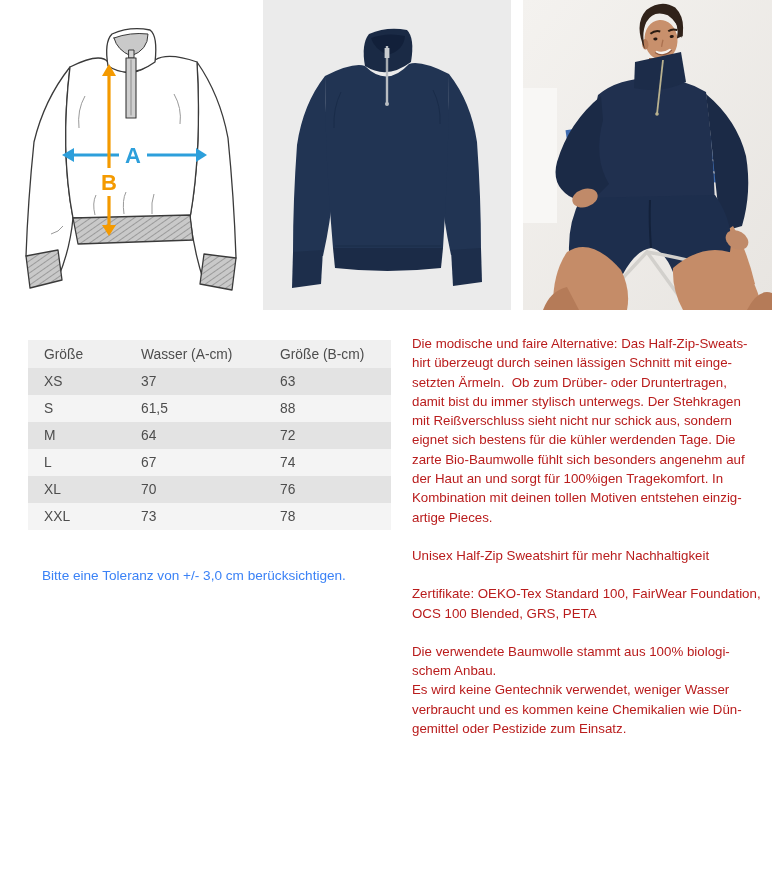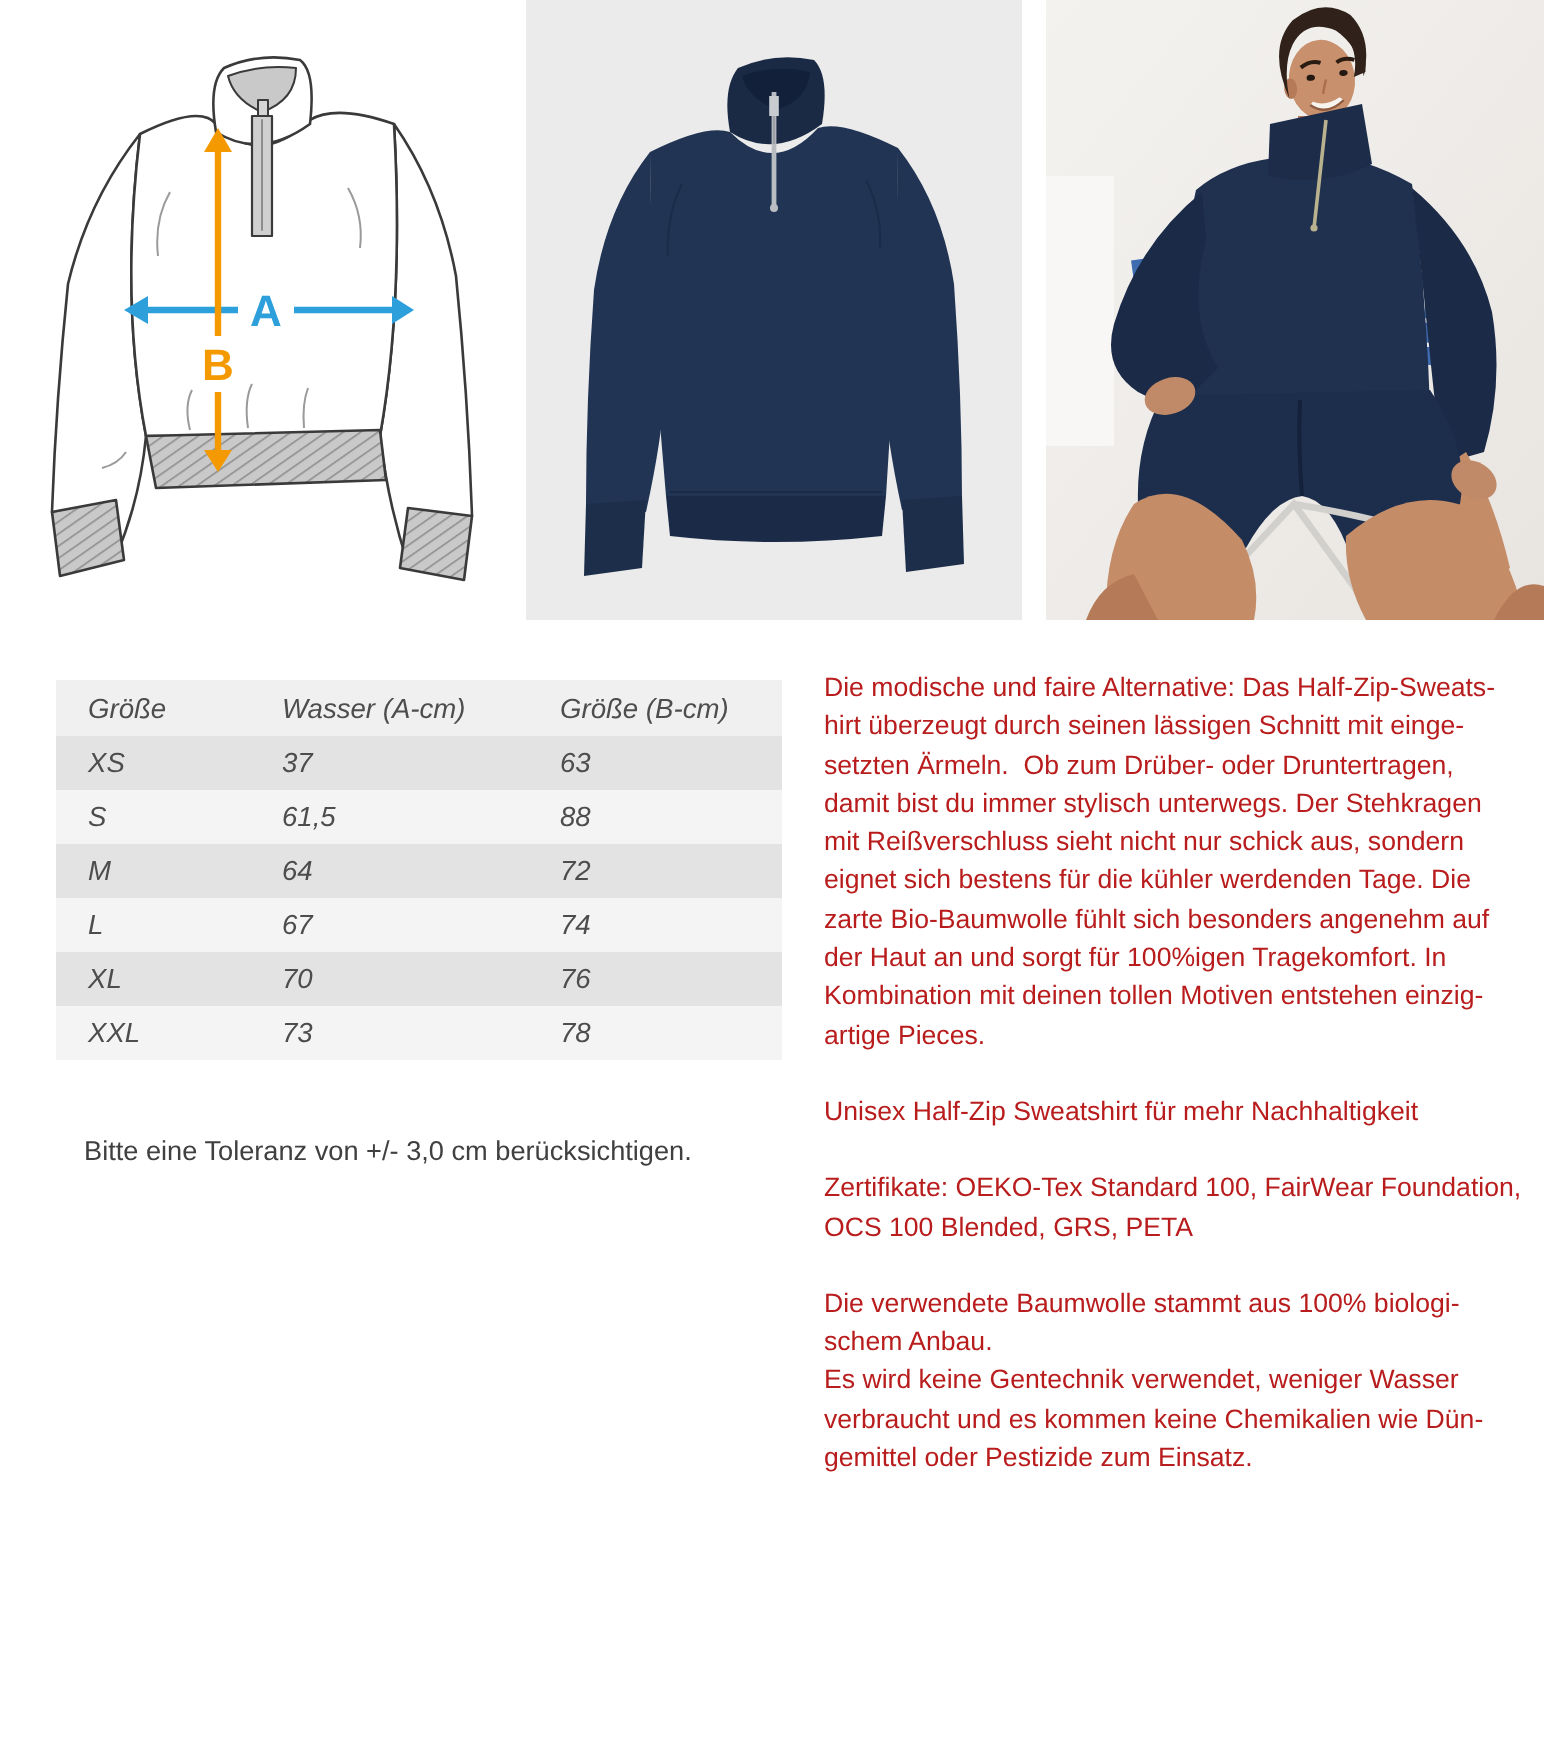--- a/index.html
+++ b/index.html
@@ -19,31 +19,31 @@
   .fig-model  { width: 249px; margin-left: 12px; background: #f1efec; }
   .fig svg { display: block; width: 100%; height: 100%; }
 
   
   .content { display: flex; padding-left: 28px; }
   .left-col  { width: 363px; margin-top: 30px; }
   .right-col { width: 365px; margin-left: 21px; margin-top: 23px; }
 
   
   table.size { border-collapse: collapse; width: 363px; table-layout: fixed;
-               font-size: 13.8px; color: #4d4d4d; font-style: italic; }
+               font-size: 13.8px; color: #4d4d4d; }
   table.size col.c1 { width: 97px; }
   table.size col.c2 { width: 139px; }
   table.size col.c3 { width: 127px; }
   table.size th { font-weight: normal; text-align: left; padding: 0 0 0 16px;
                   height: 28px; background: #f0f0f0; }
   table.size td { padding: 0 0 0 16px; height: 27px; }
   table.size tbody tr:nth-child(odd)  td { background: #e3e3e3; }
   table.size tbody tr:nth-child(even) td { background: #f4f4f4; }
 
-  .tolerance { margin: 38px 0 0 14px; font-size: 13.6px; color: #404040; }
+  .tolerance { margin: 38px 0 0 14px; font-size: 13.6px; color: #3b82f6; }
 
   
   .right-col p { margin: 1px 0 19px 0; font-size: 13.3px; line-height: 19.3px;
                  color: #b91c1c; white-space: pre-line; }
 </style>
 </head>
 <body>
 
 <div class="gallery">
 

